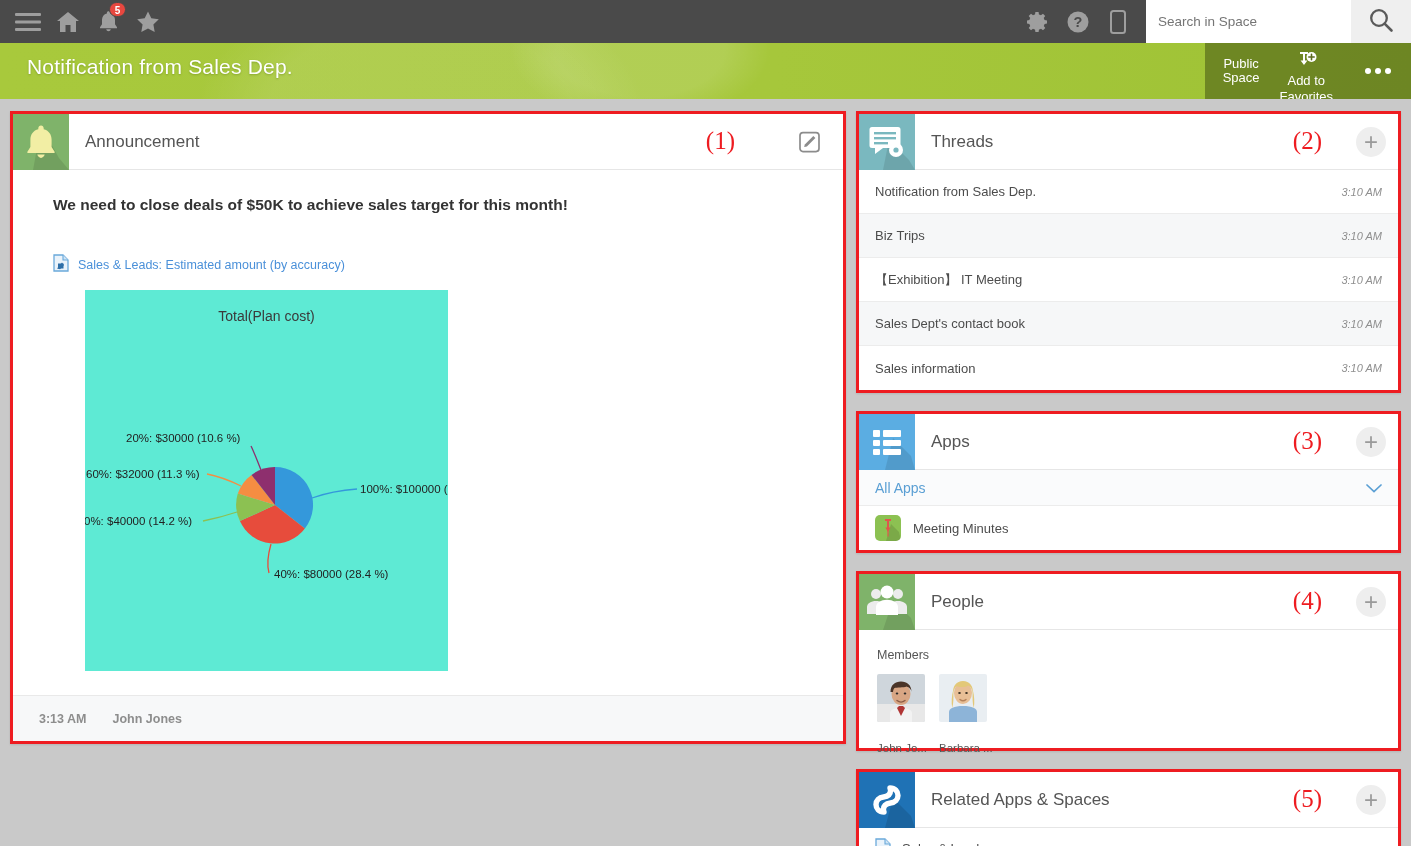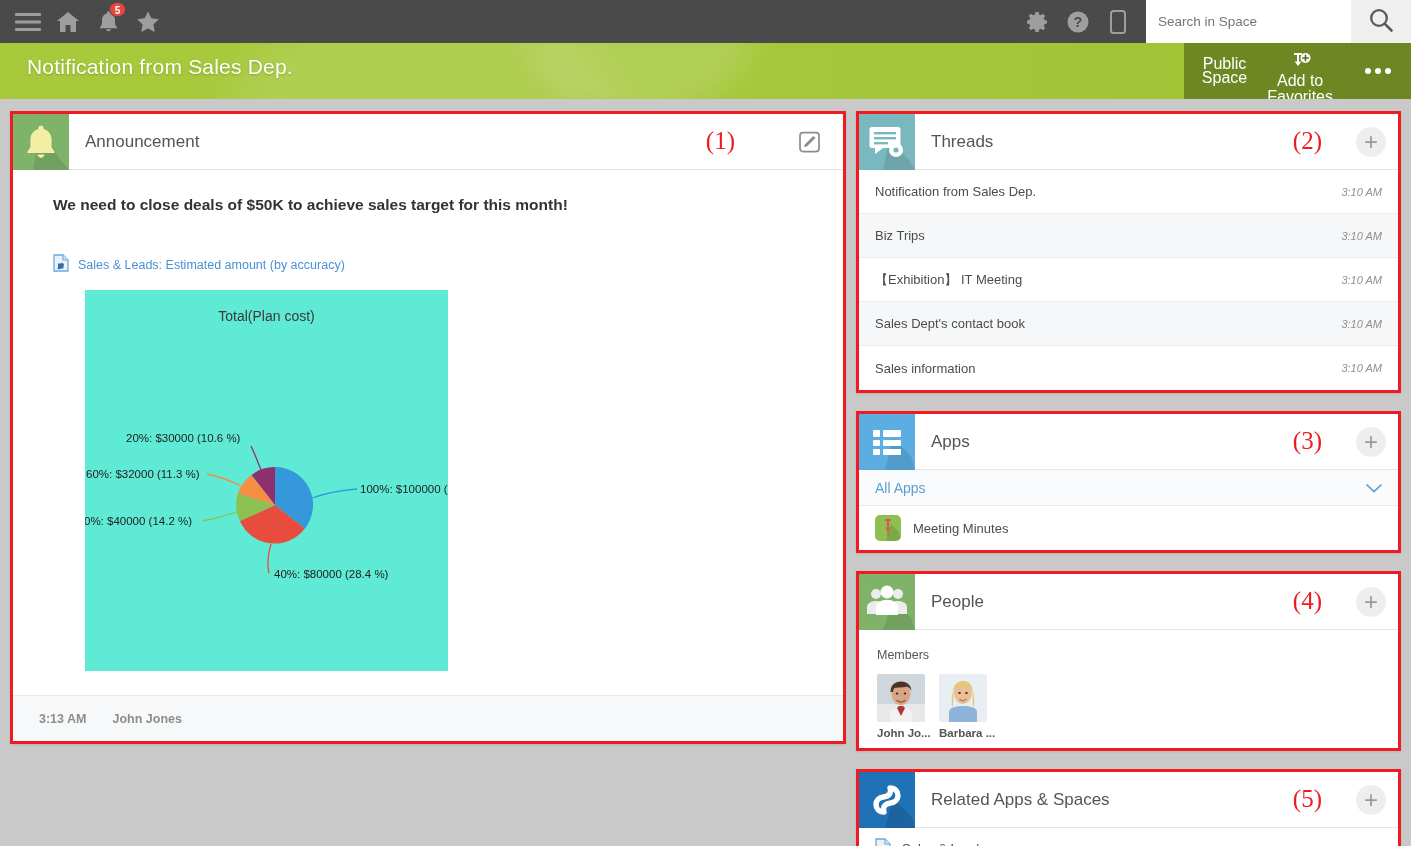--- a/index.html
+++ b/index.html
@@ -55,21 +55,21 @@
     font-size: 21px; color: #ffffff; letter-spacing: .2px;
     text-shadow: 0 1px 2px rgba(90,120,20,.45);
     white-space: nowrap;
   }
   .space-actions {
     position: absolute; right: 0; top: 0; height: 56px;
     display: flex; align-items: center; background: rgba(70,86,20,0.55);
     padding: 0 4px 0 8px;
   }
   .sa-item {
-    color: #fff; font-size: 16px; line-height: 14px; text-align: center;
+    color: #fff; font-size: 13px; line-height: 14px; text-align: center;
     padding: 0 10px; cursor: pointer; white-space: nowrap;
   }
   .sa-pin { display: flex; flex-direction: column; align-items: center; gap: 2px; margin-top: 13px; }
   .dots { display: flex; gap: 4px; padding: 0 16px 0 22px; cursor: pointer; }
   .dots i { width: 6px; height: 6px; background: #fff; border-radius: 50%; display: block; }
 
   
   .content { position: absolute; left: 0; top: 99px; width: 1411px; height: 738px; border-radius: 17px; }
 
   .redbox { border: 3px solid #ee1c21; }
@@ -148,21 +148,21 @@
     height: 44px; display: flex; align-items: center; gap: 12px; padding: 0 16px;
     font-size: 13px; color: #4c4c4c; cursor: pointer;
   }
   .app-ic { width: 26px; height: 26px; border-radius: 5px; position: relative; overflow: hidden; }
 
   .people-body { padding: 18px 16px 0 18px; height: 118px; }
   .members-lbl { font-size: 12.5px; color: #555; }
   .avatars { display: flex; gap: 14px; margin-top: 12px; }
   .av { width: 48px; text-align: center; cursor: pointer; }
   .av-img { width: 48px; height: 48px; border-radius: 2px; overflow: hidden; position: relative; }
-  .av-name { font-size: 11.5px; color: #555; margin-top: 5px; white-space: nowrap; font-weight: bold; }
+  .av-name { font-size: 11.5px; color: #555; margin-top: 20px; white-space: nowrap; }
 
   .rel-row {
     height: 40px; display: flex; align-items: center; gap: 11px; padding: 0 16px;
     font-size: 13px; color: #4c4c4c; cursor: pointer;
   }
 </style>
 </head>
 <body>
 
 <div class="app">

